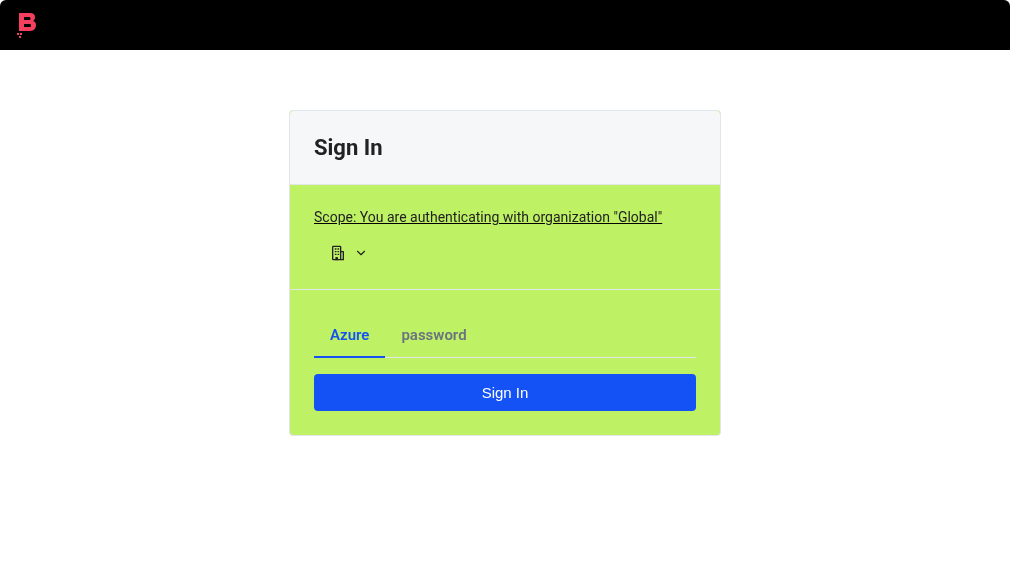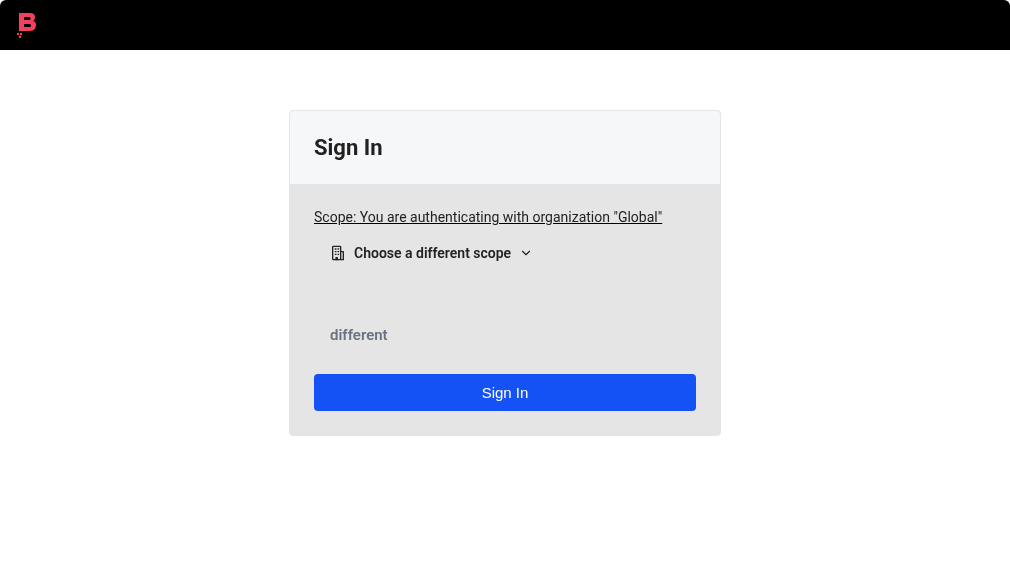--- a/index.html
+++ b/index.html
@@ -24,21 +24,21 @@
     }
     .logo {
       display: flex;
       align-items: center;
     }
     .card {
       width: 432px;
       margin: 60px auto 0;
       border: 1px solid #e2e5e9;
       border-radius: 4px;
-      background: #e5e5e5;
+      background: #bef264;
     }
     .card-header {
       background: #f6f7f9;
       padding: 24px;
       border-bottom: 1px solid #e2e5e9;
       border-top-left-radius: 4px;
       border-top-right-radius: 4px;
     }
     .card-title {
       font-size: 22px;
@@ -122,26 +122,26 @@
 
   <div class="scope-section">
     <p class="scope-text">Scope: You are authenticating with organization "Global"</p>
     <div class="scope-link">
       <svg width="16" height="16" viewBox="0 0 24 24" fill="none" stroke="#222" stroke-width="2" stroke-linecap="round" stroke-linejoin="round">
         <rect x="4" y="2" width="12" height="20" rx="1"></rect>
         <path d="M8 6h1M12 6h1M8 10h1M12 10h1M8 14h1M12 14h1"></path>
         <path d="M16 10h4v12h-4"></path>
         <path d="M9 22v-3h2v3"></path>
       </svg>
-      <span>Choose a different scope</span>
       <svg width="14" height="14" viewBox="0 0 24 24" fill="none" stroke="#222" stroke-width="2" stroke-linecap="round" stroke-linejoin="round">
         <polyline points="6 9 12 15 18 9"></polyline>
       </svg>
     </div>
   </div>
 
   <div class="auth-section">
     <div class="tabs">
-      <div class="tab">different</div>
+      <div class="tab active">Azure</div>
+      <div class="tab">password</div>
     </div>
     <button class="signin-btn">Sign In</button>
   </div>
 </div>
 
 </body></html>

